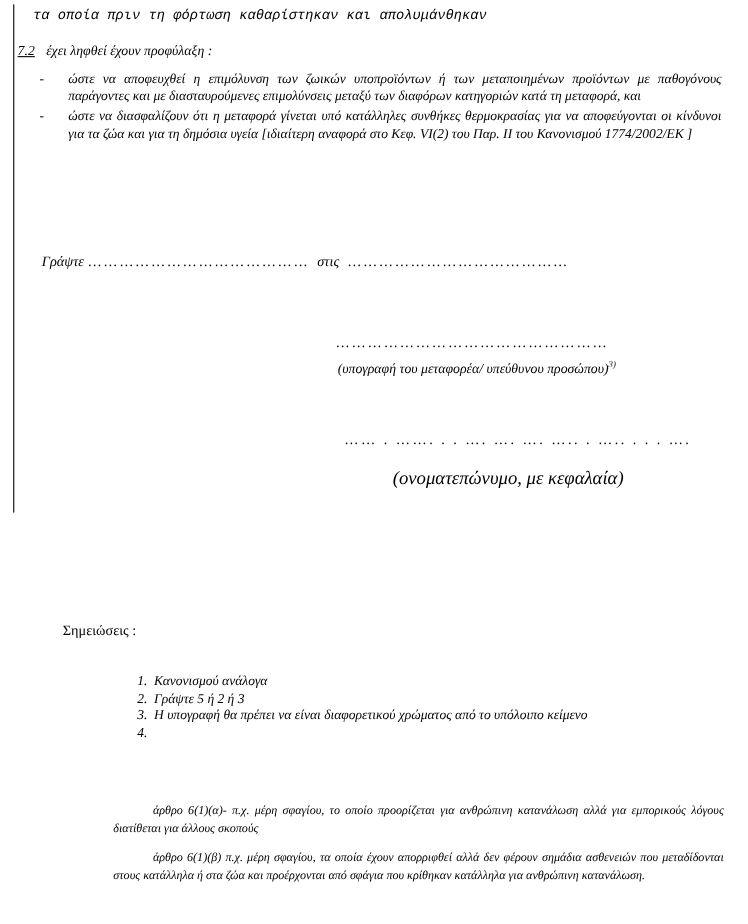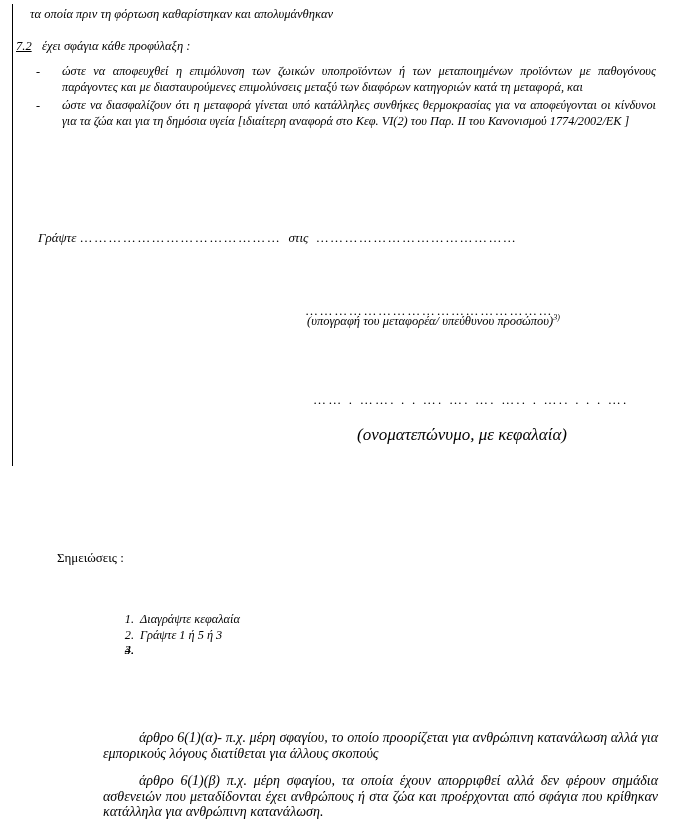--- a/index.html
+++ b/index.html
@@ -36,20 +36,21 @@
   
   .line-intro {
     position: absolute;
     left: 30px;
     top: 6px;
     width: 600px;
     font-style: italic;
     font-size: 12.5px;
     line-height: 16px;
     white-space: nowrap;
+    font-family: Liberation Mono, monospace;
   }
 
   .clause {
     position: absolute;
     left: 16px;
     top: 38px;
     width: 600px;
     font-style: italic;
     font-size: 12.5px;
     line-height: 16px;
@@ -104,21 +105,21 @@
     position: absolute;
     left: 305px;
     top: 303px;
     font-size: 13px;
     letter-spacing: 1.6px;
     white-space: nowrap;
   }
   .sig-caption-1 {
     position: absolute;
     left: 307px;
-    top: 313px;
+    top: 327px;
     font-style: italic;
     font-size: 12.5px;
     white-space: nowrap;
   }
   .sig-caption-1 sup {
     font-size: 8px;
     vertical-align: super;
   }
 
   .sig-dots-2 {
@@ -135,21 +136,21 @@
     top: 425px;
     font-style: italic;
     font-size: 17px;
     white-space: nowrap;
   }
 
   
   .notes-title {
     position: absolute;
     left: 57px;
-    top: 550px;
+    top: 565px;
     font-size: 13px;
     white-space: nowrap;
   }
 
   .notes-list {
     position: absolute;
     left: 100px;
     top: 612px;
     width: 560px;
     margin: 0;
@@ -170,21 +171,21 @@
     left: 8px;
     top: 0;
     width: 26px;
     text-align: right;
   }
 
   .note-para {
     position: absolute;
     width: 555px;
     font-style: italic;
-    font-size: 14px;
+    font-size: 11px;
     line-height: 15.6px;
     text-align: justify;
   }
   .note-para .ind {
     display: inline-block;
     width: 36px;
   }
 
   #note-para-a { left: 103px; top: 730px; }
   #note-para-b { left: 103px; top: 773px; }
@@ -192,21 +193,21 @@
 </head>
 <body>
 
 <div class="page">
 
   <div class="left-rule"></div>
 
   <div class="line-intro">τα οποία πριν τη φόρτωση καθαρίστηκαν και απολυμάνθηκαν</div>
 
   <div class="clause">
-    <span class="num">7.2</span><span>έχει σφάγια κάθε προφύλαξη :</span>
+    <span class="num">7.2</span><span>έχει ληφθεί έχουν προφύλαξη :</span>
   </div>
 
   <div class="bullets">
     <div class="bullet">
       <span class="dash">-</span>
       <span>ώστε να αποφευχθεί η  επιμόλυνση των ζωικών υποπροϊόντων ή των μεταποιημένων προϊόντων με παθογόνους παράγοντες και  με διασταυρούμενες επιμολύνσεις μεταξύ των διαφόρων κατηγοριών κατά τη μεταφορά, και</span>
     </div>
     <div class="bullet">
       <span class="dash">-</span>
       <span>ώστε να διασφαλίζουν ότι η μεταφορά γίνεται υπό κατάλληλες συνθήκες θερμοκρασίας  για να αποφεύγονται οι κίνδυνοι για τα ζώα και  για τη δημόσια υγεία  [ιδιαίτερη αναφορά στο Κεφ. VI(2) του Παρ. II του Κανονισμού 1774/2002/ΕΚ ]</span>
@@ -228,37 +229,38 @@
 
   <div class="sig-dots-2">…… . ……. . . …. …. …. ….. . ….. . . . ….</div>
 
   <div class="sig-caption-2">(ονοματεπώνυμο, με κεφαλαία)</div>
 
   <div class="notes-title">Σημειώσεις :</div>
 
   <ol class="notes-list">
     <li>
       <span class="idx">1.</span>
-      <span>Διαγράψτε κεφαλαία</span>
+      <span>Κανονισμού ανάλογα</span>
     </li>
     <li>
       <span class="idx">2.</span>
-      <span>Γράψτε  1 ή 5 ή 3</span>
+      <span>Γράψτε  5 ή 2 ή 3</span>
     </li>
     <li>
       <span class="idx">3.</span>
+      <span>Η υπογραφή θα πρέπει να είναι διαφορετικού χρώματος από το υπόλοιπο κείμενο</span>
     </li>
     <li>
       <span class="idx">4.</span>
     </li>
   </ol>
 
   <div class="note-para" id="note-para-a">
     <span class="ind"></span><span>άρθρο 6(1)(α)-</span>
     <span>π.χ. μέρη σφαγίου, το οποίο προορίζεται για ανθρώπινη κατανάλωση αλλά για εμπορικούς λόγους διατίθεται για άλλους σκοπούς</span>
   </div>
 
   <div class="note-para" id="note-para-b">
     <span class="ind"></span><span>άρθρο 6(1)(β)</span>
-    <span>π.χ. μέρη σφαγίου, τα οποία έχουν απορριφθεί αλλά  δεν φέρουν σημάδια ασθενειών  που μεταδίδονται έχει ανθρώπους ή στα ζώα και προέρχονται από σφάγια που κρίθηκαν κατάλληλα για ανθρώπινη κατανάλωση.</span>
+    <span>π.χ. μέρη σφαγίου, τα οποία έχουν απορριφθεί αλλά  δεν φέρουν σημάδια ασθενειών  που μεταδίδονται στους κατάλληλα ή στα ζώα και προέρχονται από σφάγια που κρίθηκαν κατάλληλα για ανθρώπινη κατανάλωση.</span>
   </div>
 
 </div>
 
 </body></html>

